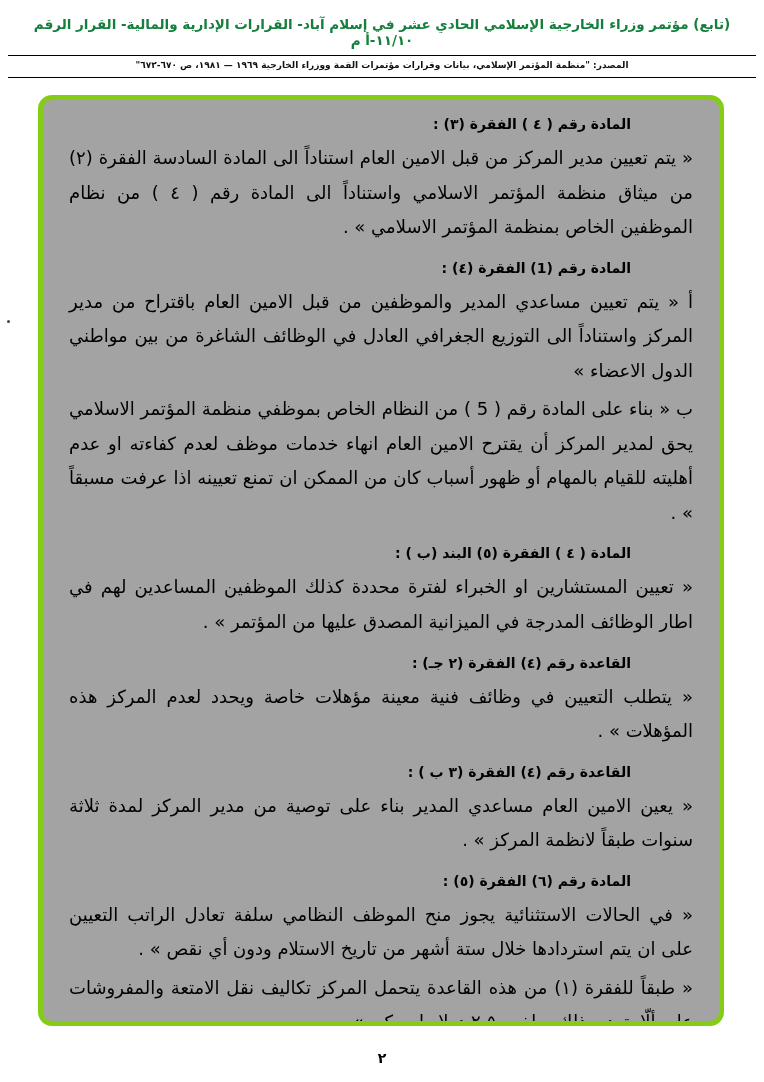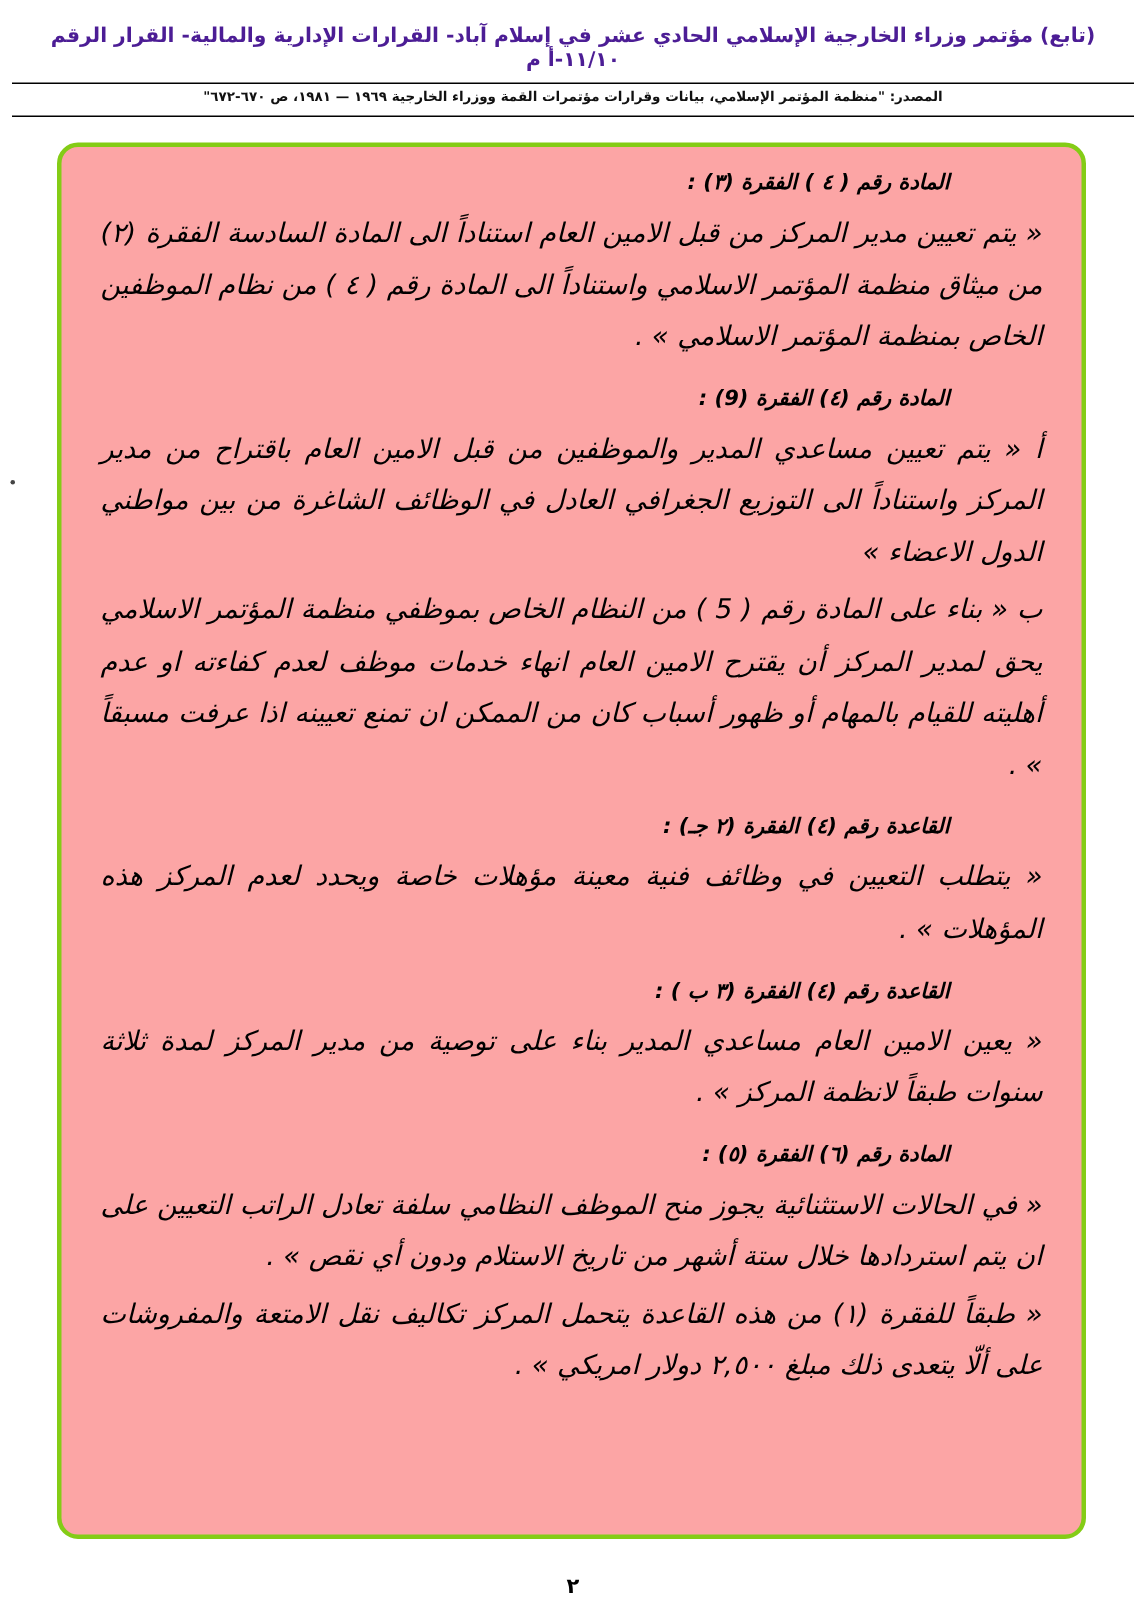--- a/index.html
+++ b/index.html
@@ -9,21 +9,21 @@
     color: #000000;
     font-family: "DejaVu Sans", sans-serif;
     overflow: hidden;
     direction: rtl;
   }
   .page { position: relative; width: 764px; height: 1082px; background: #fff; }
 
   
   .header { padding-top: 16px; text-align: center; }
   .header-title {
-    color: #4c1d95;
+    color: #15803d;
     font-weight: bold;
     font-size: 13.5px;
     letter-spacing: 0;
     padding: 0 14px;
   }
   .rule {
     height: 0;
     border-top: 1.4px solid #000;
     margin: 7px 8px 0 8px;
   }
@@ -36,26 +36,25 @@
     color: #111;
   }
 
   
   .content-box {
     position: absolute;
     top: 95px;
     left: 38px;
     right: 40px;
     bottom: 56px;
-    border: 3px solid #84cc16;
+    border: 5px solid #84cc16;
     border-radius: 14px;
     padding: 14px 26px 10px 26px;
     overflow: hidden;
-    background: #fca5a5;
-    font-style: italic;
+    background: #a3a3a3;
   }
 
   .doc-section { margin: 0; }
   .section-heading {
     font-weight: bold;
     font-size: 14px;
     text-align: right;
     padding-right: 62px;
     margin: 15px 0 9px 0;
   }
@@ -103,25 +102,29 @@
   </div>
 
   <div class="content-box">
     <div id="sections">
   <section class="doc-section">
     <h3 class="section-heading">المادة رقم ( ٤ ) الفقرة (٣) :</h3>
   <p class="paragraph">« يتم تعيين مدير المركز من قبل الامين العام استناداً الى المادة السادسة الفقرة (٢) من ميثاق منظمة المؤتمر الاسلامي واستناداً الى المادة رقم ( ٤ ) من نظام الموظفين الخاص بمنظمة المؤتمر الاسلامي » .</p>
         </section>
 
   <section class="doc-section">
-    <h3 class="section-heading">المادة رقم (٤) الفقرة (9) :</h3>
+    <h3 class="section-heading">المادة رقم (1) الفقرة (٤) :</h3>
   <p class="paragraph">أ « يتم تعيين مساعدي المدير والموظفين من قبل الامين العام باقتراح من مدير المركز واستناداً الى التوزيع الجغرافي العادل في الوظائف الشاغرة من بين مواطني الدول الاعضاء »</p>
           <p class="paragraph">ب « بناء على المادة رقم ( 5 ) من النظام الخاص بموظفي منظمة المؤتمر الاسلامي يحق لمدير المركز أن يقترح الامين العام انهاء خدمات موظف لعدم كفاءته او عدم أهليته للقيام بالمهام أو ظهور أسباب كان من الممكن ان تمنع تعيينه اذا عرفت مسبقاً » .</p>
         </section>
 
+  <section class="doc-section">
+    <h3 class="section-heading">المادة ( ٤ ) الفقرة (٥) البند (ب ) :</h3>
+  <p class="paragraph">« تعيين المستشارين او الخبراء لفترة محددة كذلك الموظفين المساعدين لهم في اطار الوظائف المدرجة في الميزانية المصدق عليها من المؤتمر » .</p>
+        </section>
 
 
   <section class="doc-section">
     <h3 class="section-heading">القاعدة رقم (٤) الفقرة (٢ جـ) :</h3>
   <p class="paragraph">« يتطلب التعيين في وظائف فنية معينة مؤهلات خاصة ويحدد لعدم المركز هذه المؤهلات » .</p>
         </section>
 
   <section class="doc-section">
     <h3 class="section-heading">القاعدة رقم (٤) الفقرة (٣ ب ) :</h3>
   <p class="paragraph">« يعين الامين العام مساعدي المدير بناء على توصية من مدير المركز لمدة ثلاثة سنوات طبقاً لانظمة المركز » .</p>

